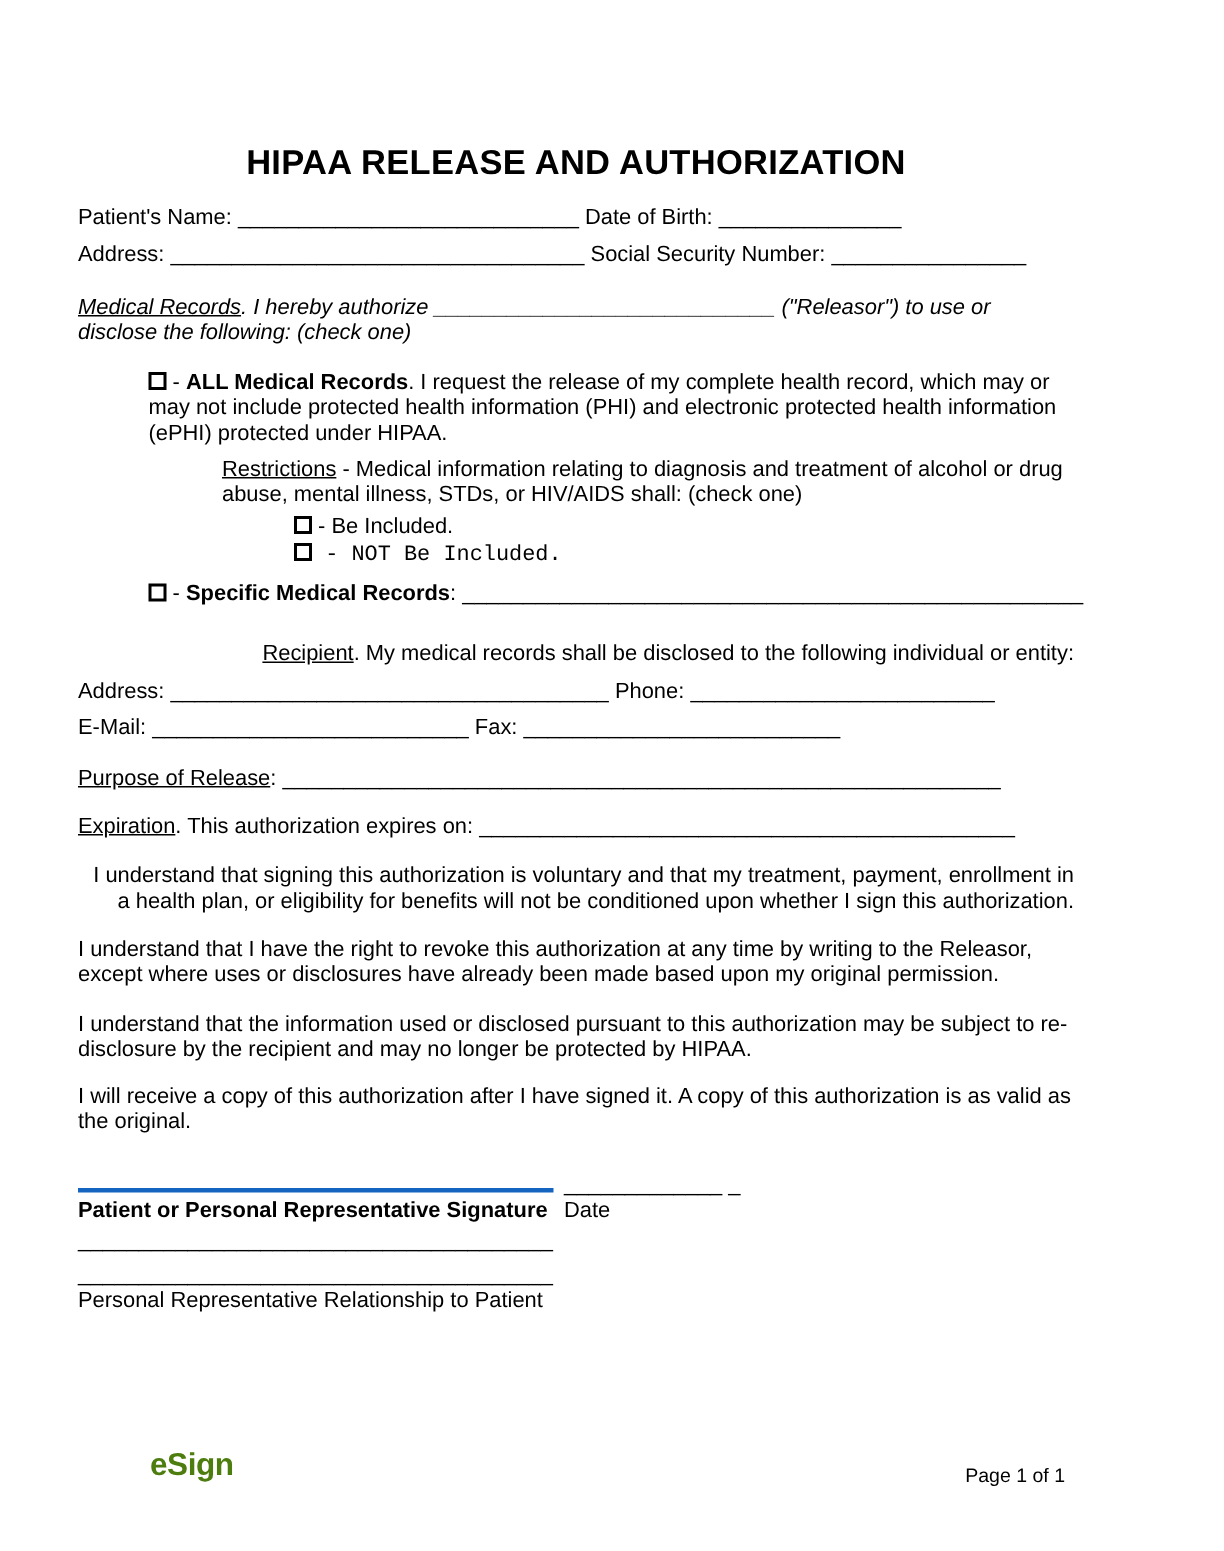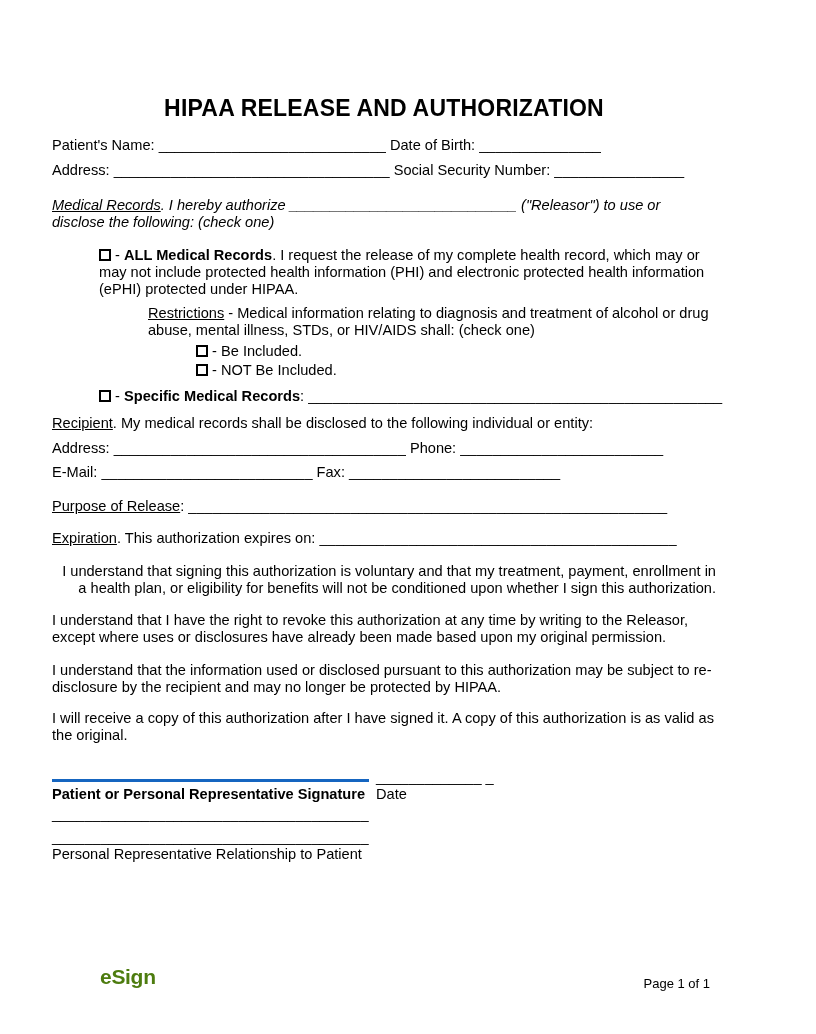--- a/index.html
+++ b/index.html
@@ -37,23 +37,23 @@
     background: #fff;
     vertical-align: -1px;
   }
   
   .row-patient   { margin-top: 17px; }
   .row-address   { margin-top: 8px; }
   .para-medical  { margin-top: 18px; font-style: italic; }
   .all-block     { margin-top: 16px; margin-left: 47px; }
   .restrictions  { margin-top: 7px;  margin-left: 96px; }
   .be-row        { margin-top: 4px;  margin-left: 144px; }
-  .not-row       { margin-top: 2px;  margin-left: 144px; }
+  .not-row       { margin-top: 2px;  margin-left: 144px; font-family: Liberation Mono, monospace; }
   .specific-row  { margin-top: 9px;  margin-left: 47px; }
-  .recipient-para{ margin-top: 10px; }
+  .recipient-para{ margin-top: 23px; text-align: right; }
   .name-row      { margin-top: 17px; }
   .addr2-row     { margin-top: 8px; }
   .email-row     { margin-top: 7px; }
   .purpose-row   { margin-top: 17px; }
   .expire-row    { margin-top: 15px; }
   .body-para-1   { margin-top: 16px; text-align: right; }
   .body-para-2   { margin-top: 15px; }
   .body-para-3   { margin-top: 16px; }
   .body-para-4   { margin-top: 14px; }
   

